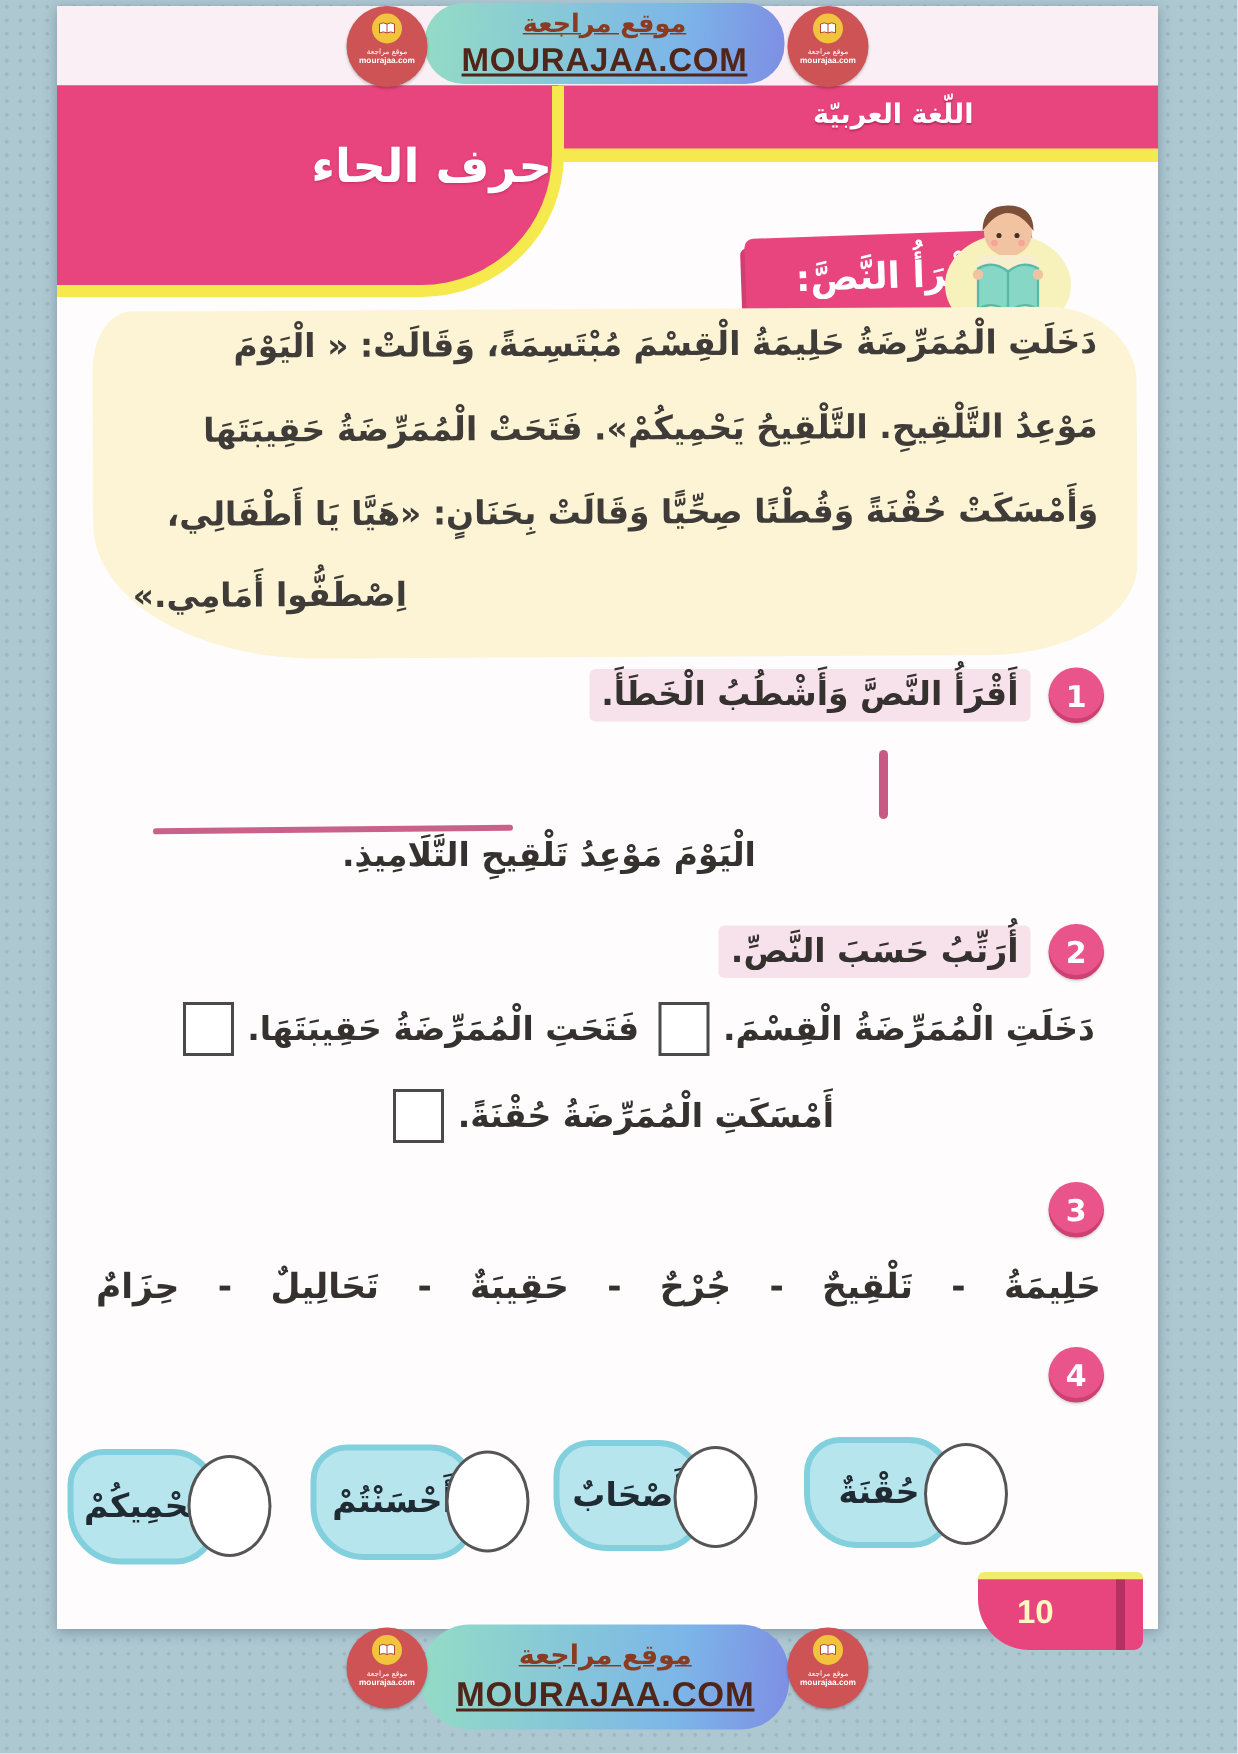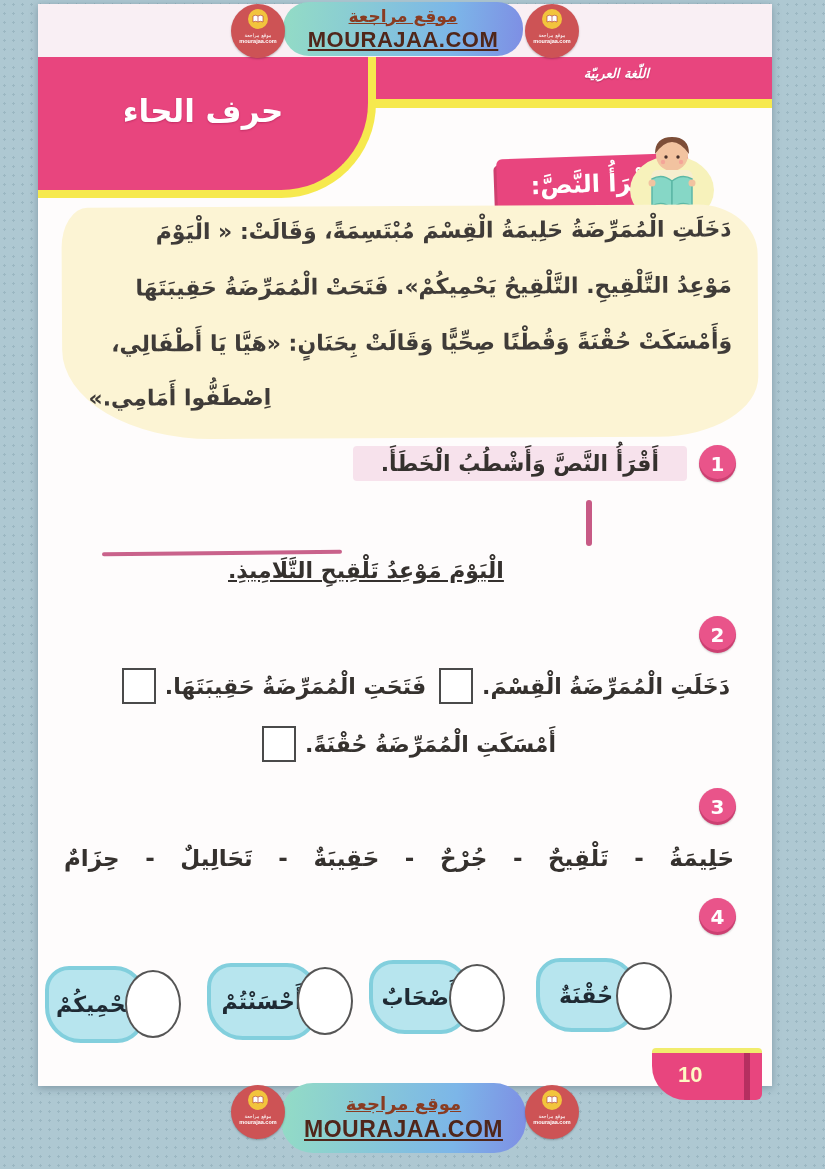--- a/index.html
+++ b/index.html
@@ -6,51 +6,51 @@
   body{font-family:"DejaVu Sans",sans-serif;}
   .canvas{position:relative;width:825px;height:1169px;overflow:hidden;
     background-color:#aec8d2;
     background-image:radial-gradient(#9bb7c2 1px, transparent 1.3px);
     background-size:9px 9px;}
   .sheet{position:absolute;left:38px;top:4px;width:734px;height:1082px;
     background:#fefcfc;box-shadow:0 2px 8px rgba(40,60,80,.35);}
   .top-strip{position:absolute;left:38px;top:4px;width:734px;height:53px;background:#f9eff4;}
   .banner{position:absolute;left:38px;top:57px;width:734px;height:44px;background:#e8457e;}
   .subject-badge{position:absolute;right:176px;top:66px;color:#fff;font-weight:bold;
-    font-size:13px;direction:rtl;text-shadow:0 1px 1px rgba(150,20,70,.5);font-style:italic;}
+    font-size:18px;direction:rtl;text-shadow:0 1px 1px rgba(150,20,70,.5);}
   .yellow-strip{position:absolute;left:364px;top:99px;width:408px;height:9px;background:#f6e94e;}
   .title-box{position:absolute;left:38px;top:57px;width:330px;height:133px;background:#e8457e;
     box-sizing:content-box;border-right:8px solid #f6e94e;border-bottom:8px solid #f6e94e;
-    border-bottom-right-radius:95px;display:flex;align-items:center;justify-content:center;}
+    border-bottom-right-radius:95px;display:flex;align-items:center;justify-content:flex-end;}
   .lesson-title{color:#fff;font-weight:bold;font-size:31px;direction:rtl;margin-top:-26px;
     text-shadow:0 1px 2px rgba(150,20,70,.45);}
   .read-label{position:absolute;left:497px;top:156px;width:192px;height:56px;background:#e8457e;
     border-radius:6px;transform:rotate(-2deg);display:flex;align-items:center;justify-content:center;
     color:#fff;font-weight:bold;font-size:24px;direction:rtl;box-shadow:-4px 5px 0 -1px #cf3f6f;}
   .kid{position:absolute;left:625px;top:128px;width:95px;height:98px;}
   .passage{position:absolute;left:62px;top:206px;width:696px;height:232px;background:#fcf4d4;
     border-radius:26px 60px 100px 150px / 40px 50px 60px 90px;transform:rotate(-.3deg);}
   .p-line{position:absolute;right:26px;left:20px;direction:rtl;text-align:right;
     font-size:22px;font-weight:bold;color:#3f3b38;white-space:nowrap;}
   .p-line.l1{top:12px;} .p-line.l2{top:68px;} .p-line.l3{top:124px;}
   .p-line.l4{top:178px;text-align:left;left:26px;}
   .ex-head{position:absolute;right:89px;direction:rtl;display:flex;align-items:center;gap:12px;}
   .num{width:37px;height:37px;border-radius:50%;background:#e9548a;color:#fff;font-weight:bold;
     font-size:20px;display:flex;align-items:center;justify-content:center;flex:0 0 auto;
     box-shadow:inset 0 -3px 0 rgba(140,20,60,.3), 0 1px 2px rgba(0,0,0,.2);}
   .ex-title{font-size:22px;font-weight:bold;color:#35312e;background:#f7e2ec;
-    padding:5px 28px;border-radius:4px;white-space:nowrap;}
+    padding:5px 8px;border-radius:4px;white-space:nowrap;}
   .opts1{position:absolute;right:233px;top:500px;direction:rtl;display:flex;align-items:center;gap:14px;}
   .opt-hl{background:#f8dfea;padding:4px 8px;font-size:22px;font-weight:bold;color:#35312e;
     white-space:nowrap;direction:rtl;}
   .vbar{width:6px;height:46px;background:#c75a85;border-radius:3px;flex:0 0 auto;}
   .underline1{position:absolute;left:102px;top:551px;width:240px;height:4px;background:#c9628b;
     border-radius:2px;transform:rotate(-.6deg);}
   .opt-bottom{position:absolute;left:228px;top:558px;font-size:22px;font-weight:bold;color:#35312e;
-    direction:rtl;white-space:nowrap;text-decoration:underline;}
+    direction:rtl;white-space:nowrap;}
   .ex2-row{position:absolute;direction:rtl;display:flex;align-items:center;gap:9px;
     font-size:22px;font-weight:bold;color:#35312e;}
   .sent{white-space:nowrap;direction:rtl;text-align:right;}
   .chk{width:30px;height:32px;border:2px solid #4a4a4a;background:#fff;flex:0 0 auto;}
   .ex3-words{position:absolute;left:64px;right:91px;top:845px;direction:rtl;display:flex;
     justify-content:space-between;align-items:center;font-size:23px;font-weight:bold;color:#35312e;}
   .syl{position:absolute;}
   .syl-blob{width:100%;height:100%;background:#b7e5ee;border:4px solid #82cfdd;box-sizing:border-box;
     border-radius:24px 30px 28px 36px;display:flex;align-items:center;justify-content:center;
     font-size:22px;font-weight:bold;color:#1f2a33;direction:rtl;}
@@ -121,20 +121,21 @@
     <span class="ex-title">أَقْرَأُ النَّصَّ وَأَشْطُبُ الْخَطَأَ.</span>
   </div>
   <div class="opts1">
     <span class="vbar"></span>
   </div>
   <div class="underline1"></div>
   <div class="opt-bottom">الْيَوْمَ مَوْعِدُ تَلْقِيحِ التَّلَامِيذِ.</div>
 
   <div class="ex-head" style="top:616px;">
     <span class="num">2</span>
+    <span class="ex-title">أُرَتِّبُ حَسَبَ النَّصِّ.</span>
   </div>
   <div class="ex2-row" style="right:95px;top:668px;">
     <span class="sent">دَخَلَتِ الْمُمَرِّضَةُ الْقِسْمَ.</span>
     <span class="chk"></span>
     <span class="sent" style="margin-right:4px;">فَتَحَتِ الْمُمَرِّضَةُ حَقِيبَتَهَا.</span>
     <span class="chk"></span>
   </div>
   <div class="ex2-row" style="right:269px;top:726px;padding-left:32px;">
     <span class="sent">أَمْسَكَتِ الْمُمَرِّضَةُ حُقْنَةً.</span>
     <span class="chk"></span>

